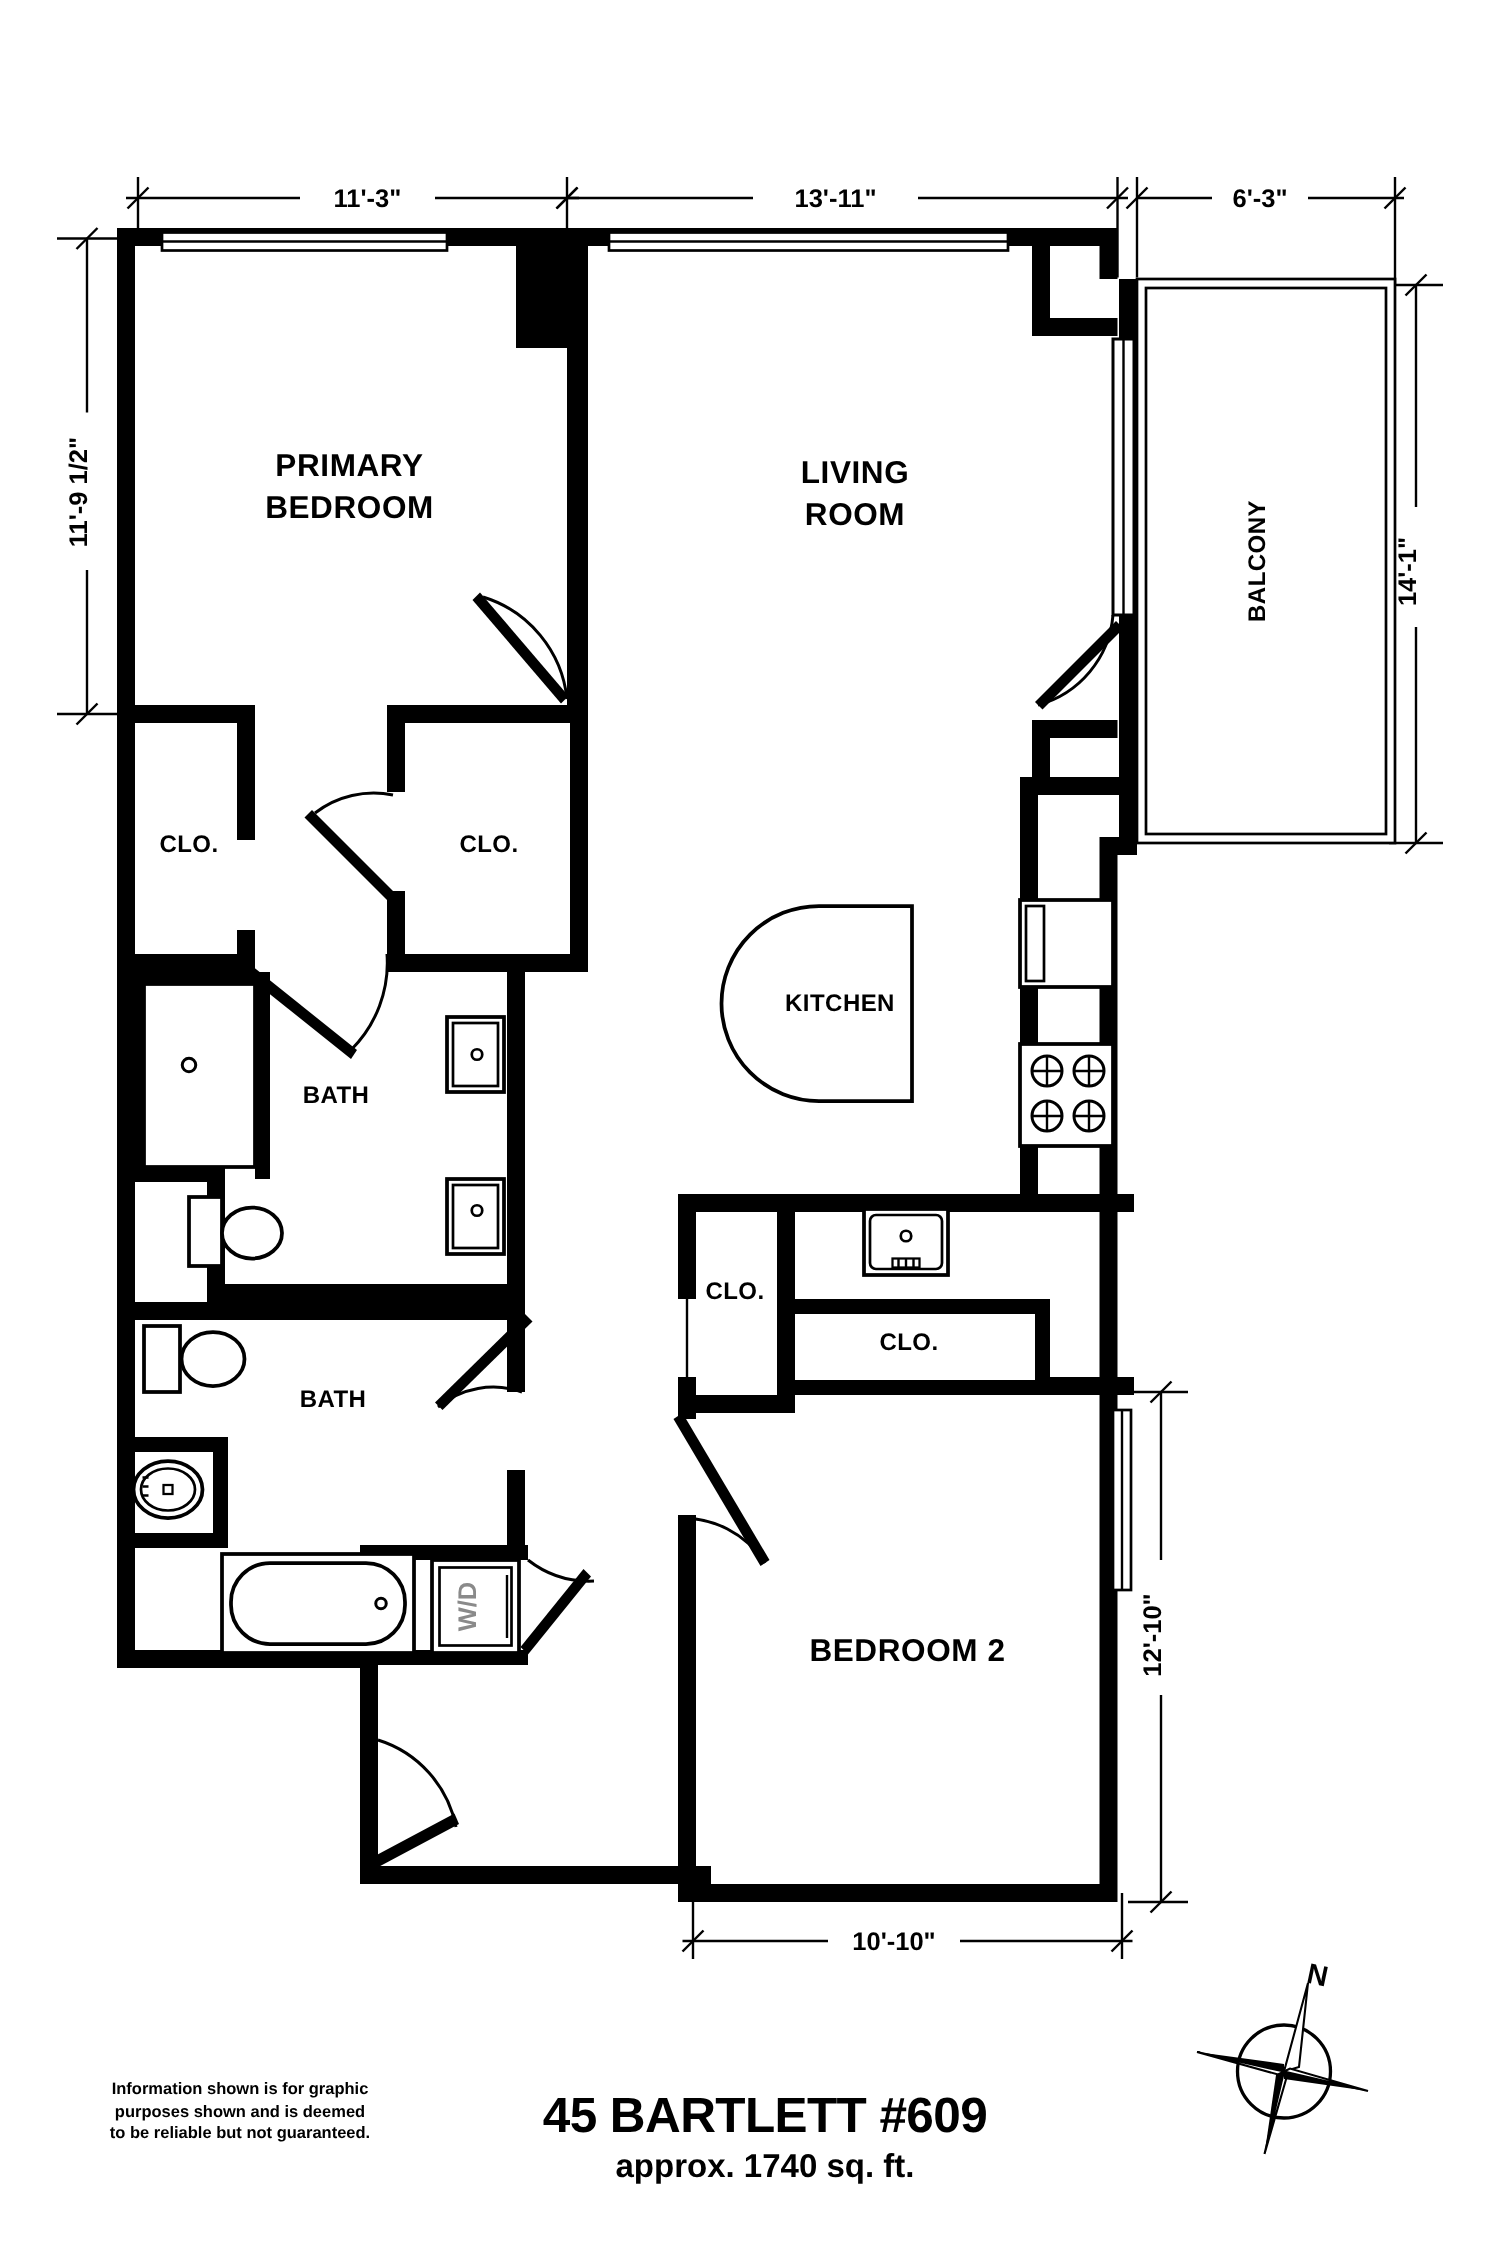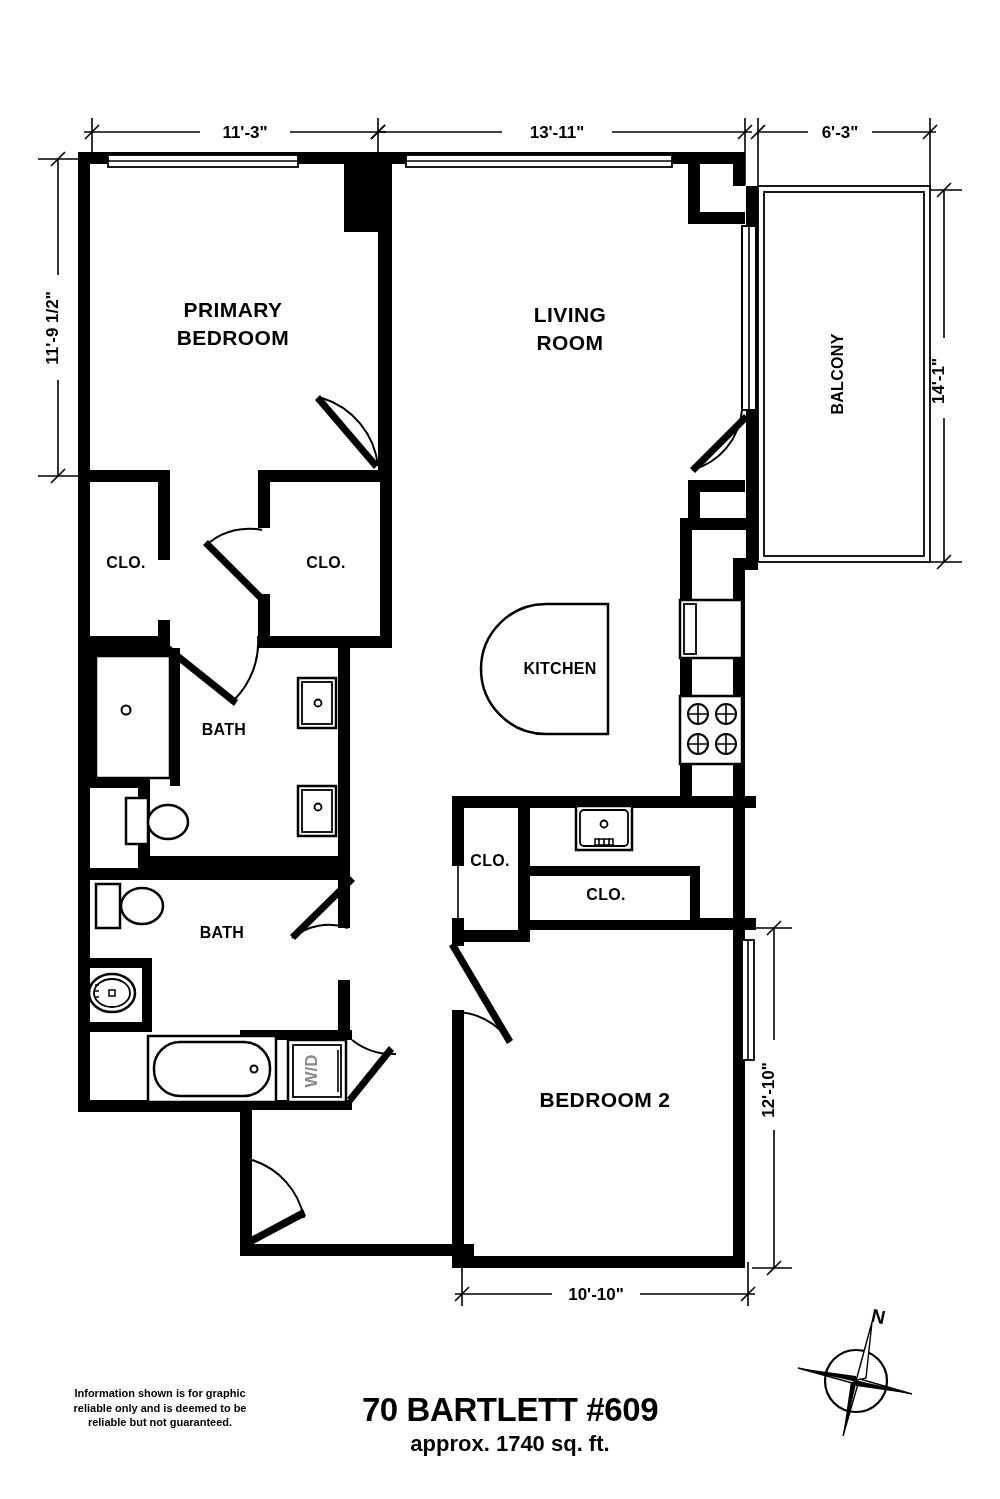--- a/index.html
+++ b/index.html
@@ -427,20 +427,20 @@
     <path d="M 856 1381 L 912 1394 L 856 1386 Z" fill="#000000"></path>
     <path d="M 856 1381 L 912 1394 L 860 1379 Z" fill="#ffffff" stroke="#000000" stroke-width="1.4"></path>
 
     <path d="M 856 1381 L 798 1368 L 856 1376 Z" fill="#000000"></path>
     <path d="M 856 1381 L 798 1368 L 852 1383 Z" fill="#ffffff" stroke="#000000" stroke-width="1.4"></path>
     <text class="compass-n" x="877" y="1323" transform="rotate(12 877 1323)">N</text>
   </g>
 
 </svg>
 
-<div id="disclaimer">Information shown is for graphic reliable only and is deemed to be reliable but not guaranteed.</div>
+<div id="disclaimer">Information shown is for graphic purposes shown and is deemed to be reliable but not guaranteed.</div>
 
 <div id="title-block">
-  <div id="plan-title">70 BARTLETT #609</div>
+  <div id="plan-title">45 BARTLETT #609</div>
   <div id="plan-subtitle">approx. 1740 sq. ft.</div>
 </div>
 
 </div>
 
 </body></html>

